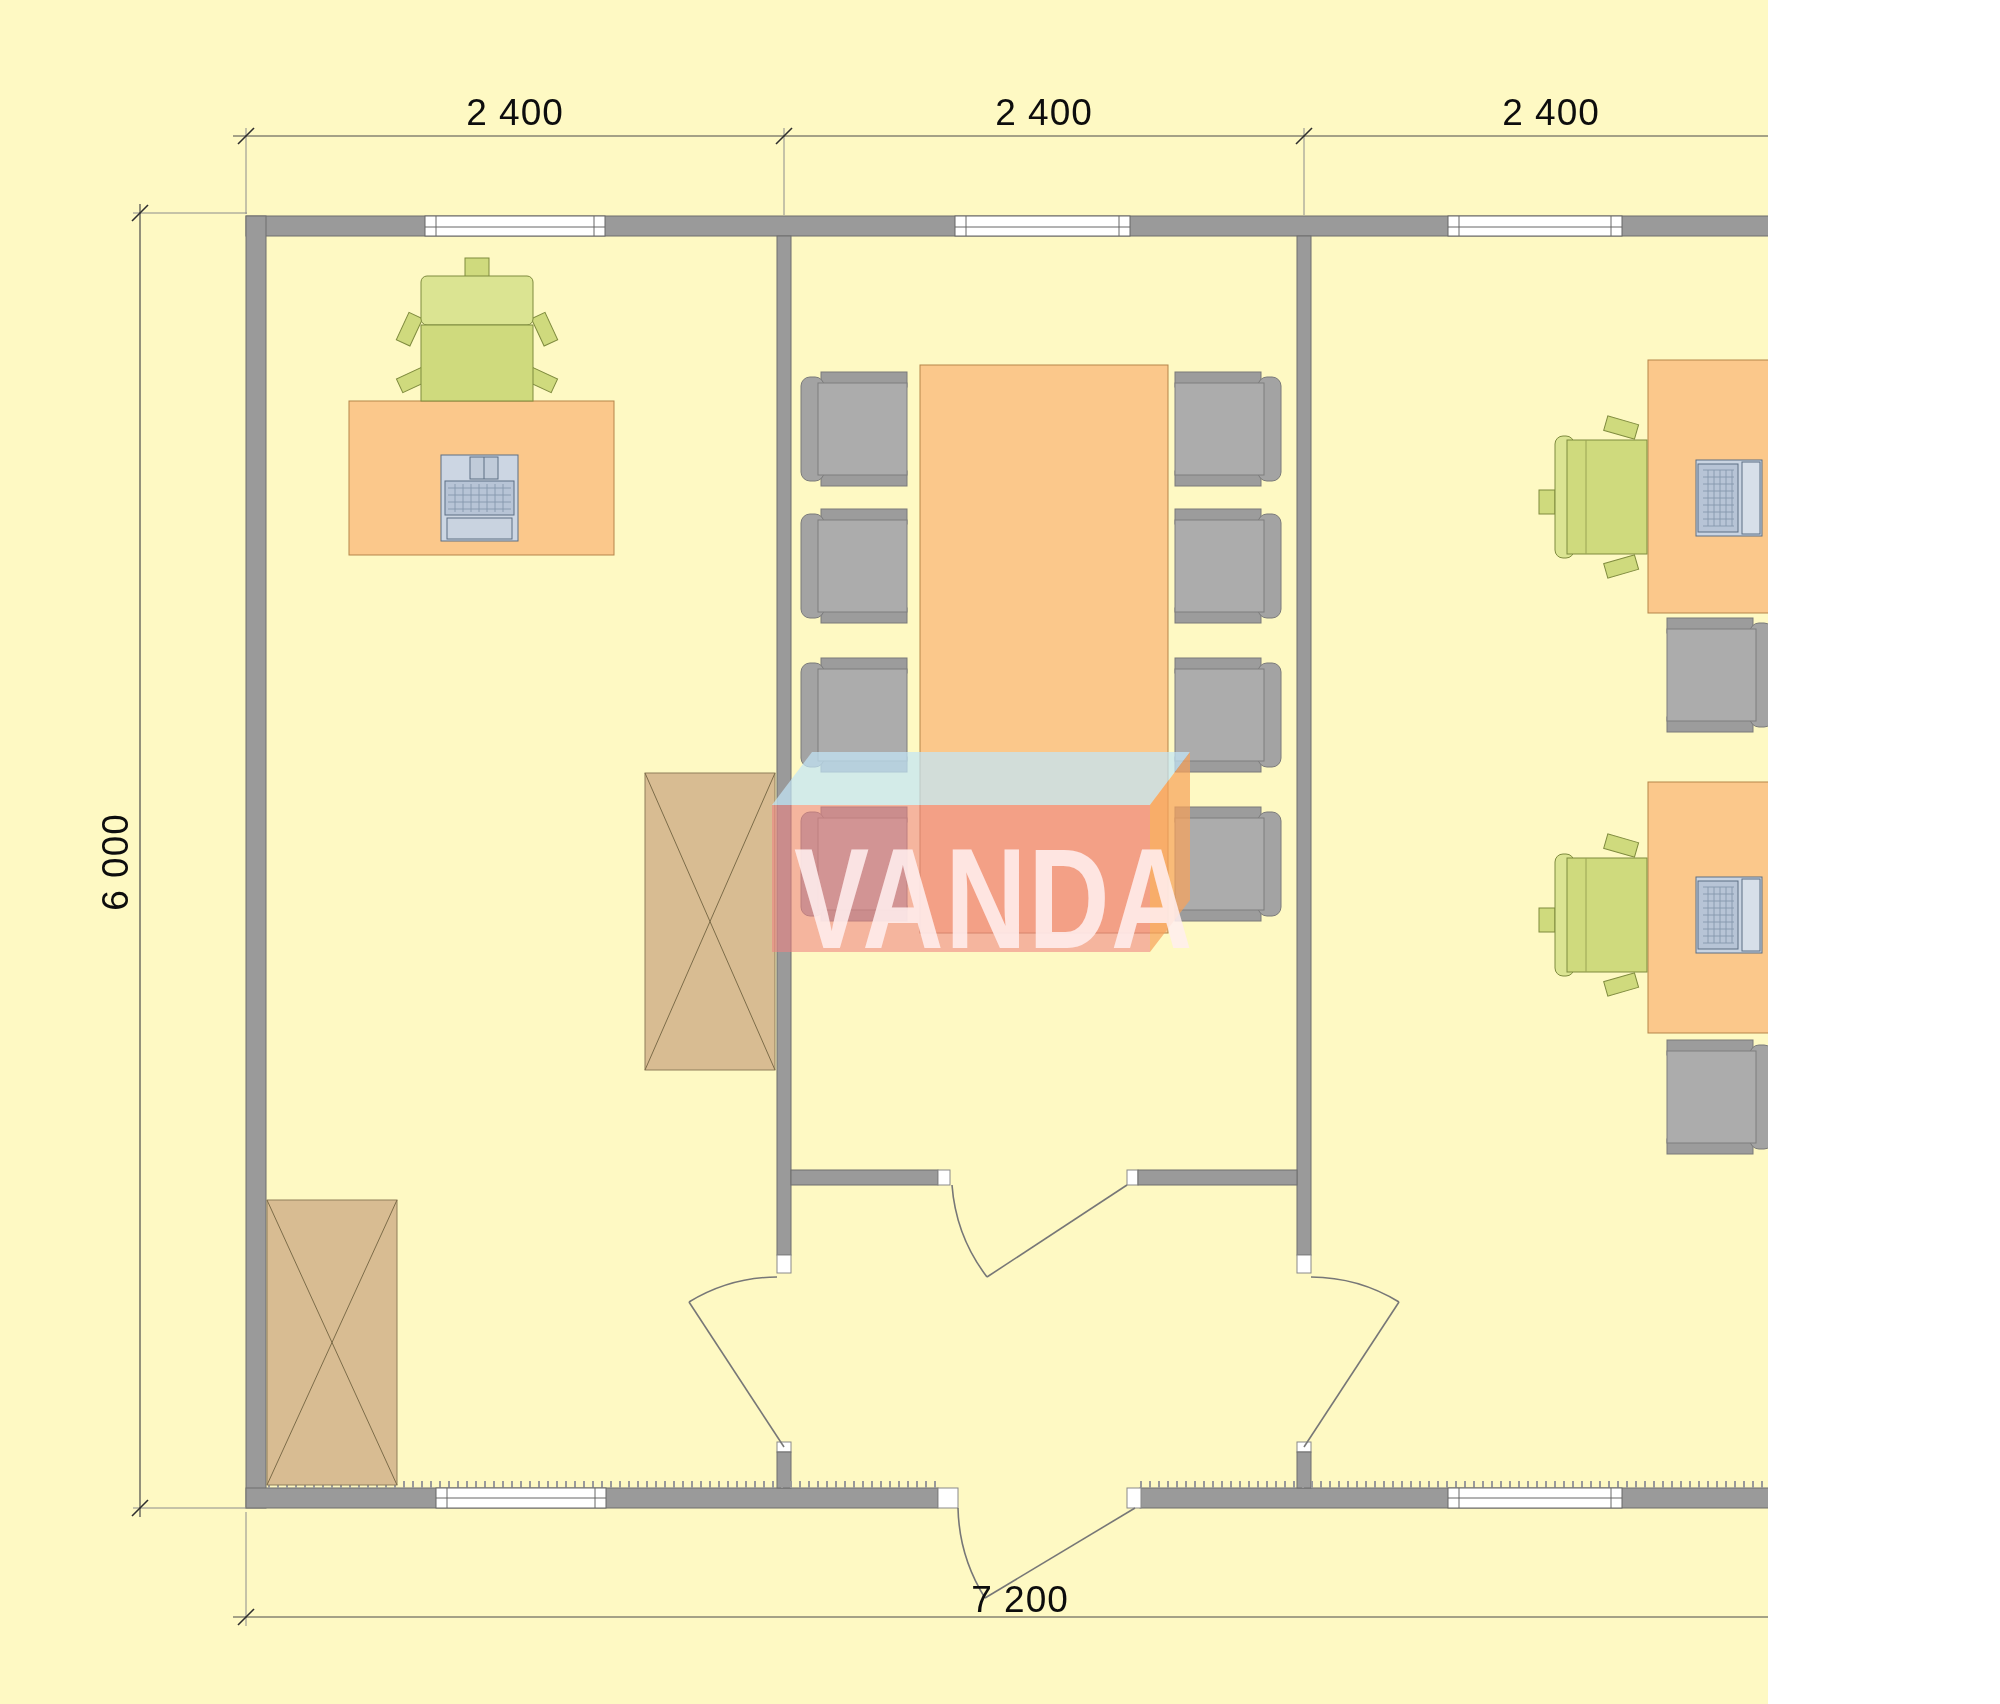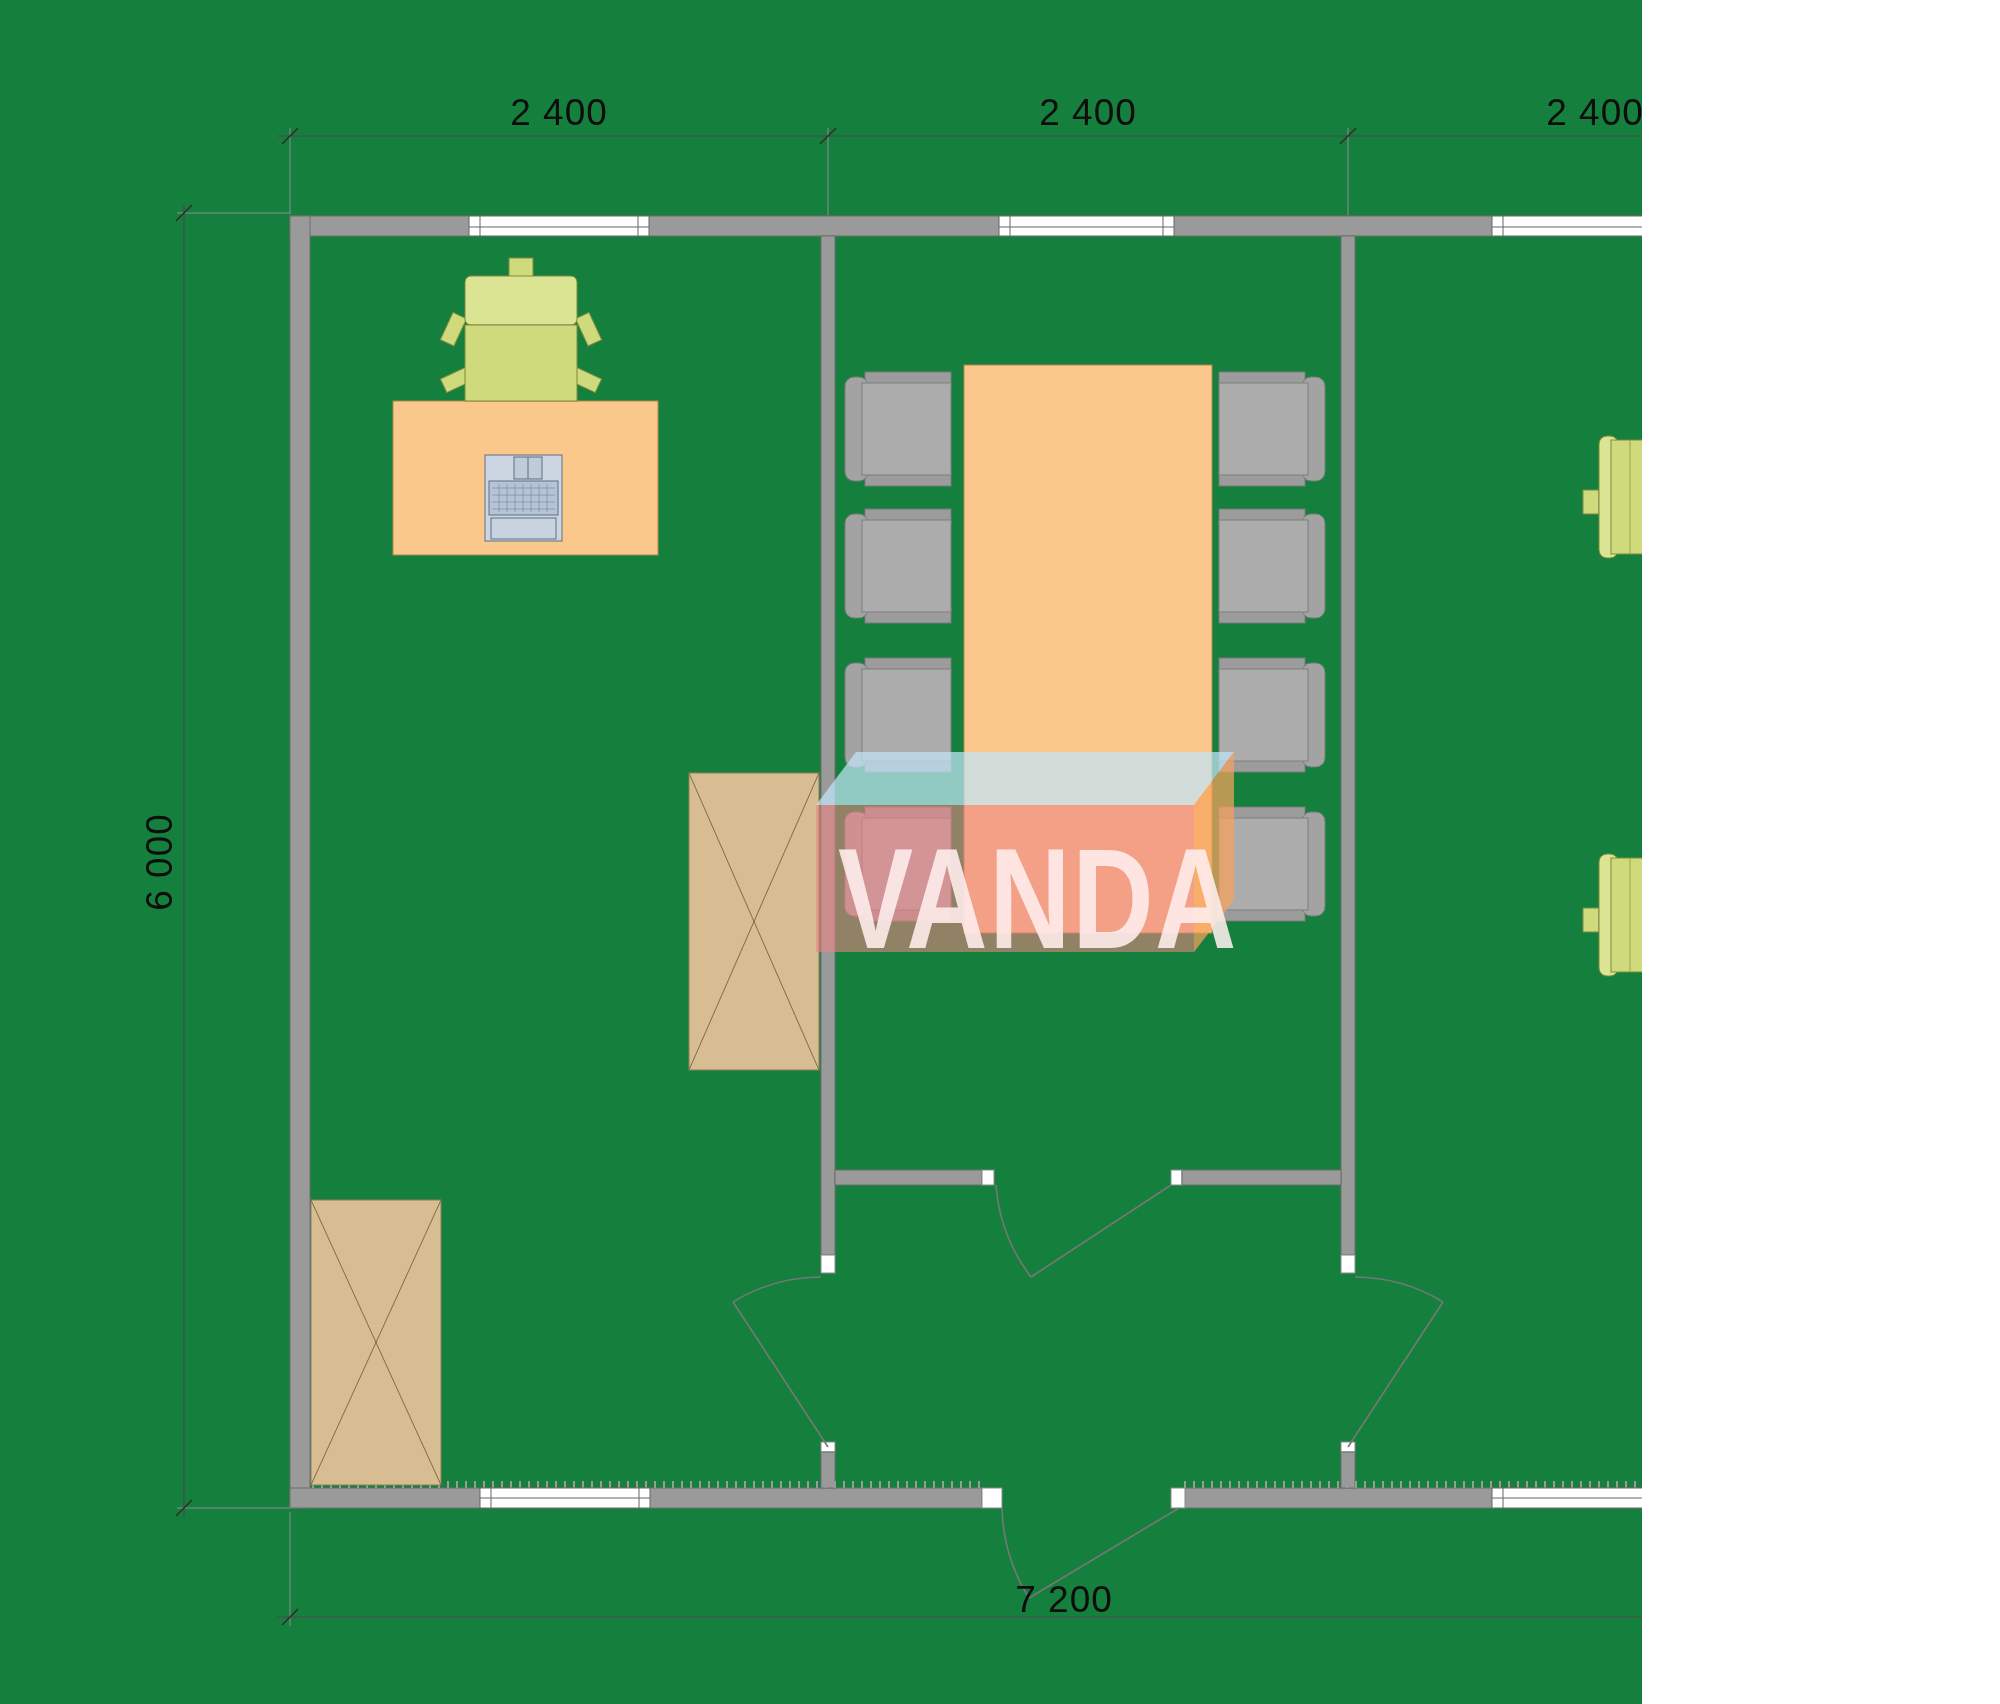--- a/index.html
+++ b/index.html
@@ -1,16 +1,16 @@
 <!DOCTYPE html>
 <html><head>
 <meta charset="utf-8">
 <style>
   html,body{margin:0;padding:0;background:#ffffff;}
-  .page{width:1598px;height:1704px;position:relative;background:#15803d;overflow:hidden;padding-left:44px;}
+  .page{width:1768px;height:1704px;position:relative;background:#fef9c3;overflow:hidden;}
   svg{display:block;}
   text{font-family:"Liberation Sans", sans-serif;fill:#0d0d0d;}
   .dim-text{font-size:37px;letter-spacing:1px;}
   .wm-text{font-size:142px;font-weight:bold;fill:rgba(255,238,238,0.88);letter-spacing:2px;}
 </style>
 </head>
 <body>
 
 <div class="page">
 <svg width="2000" height="1704" viewBox="0 0 2000 1704">

